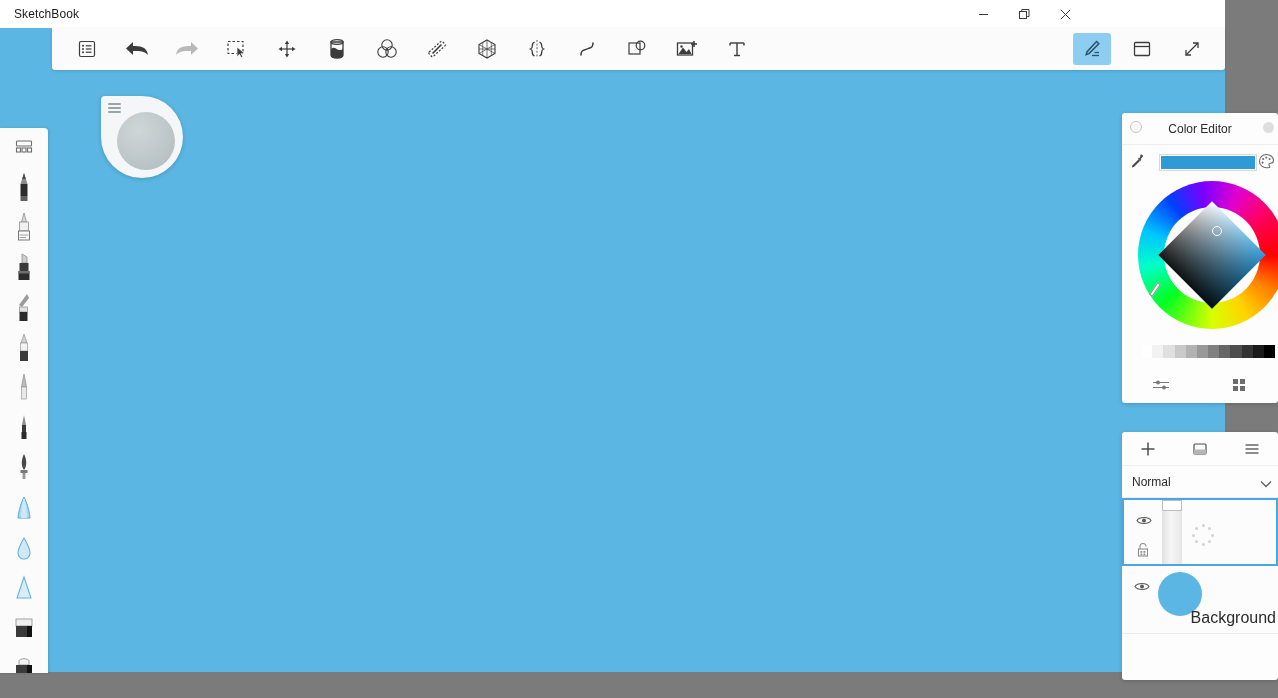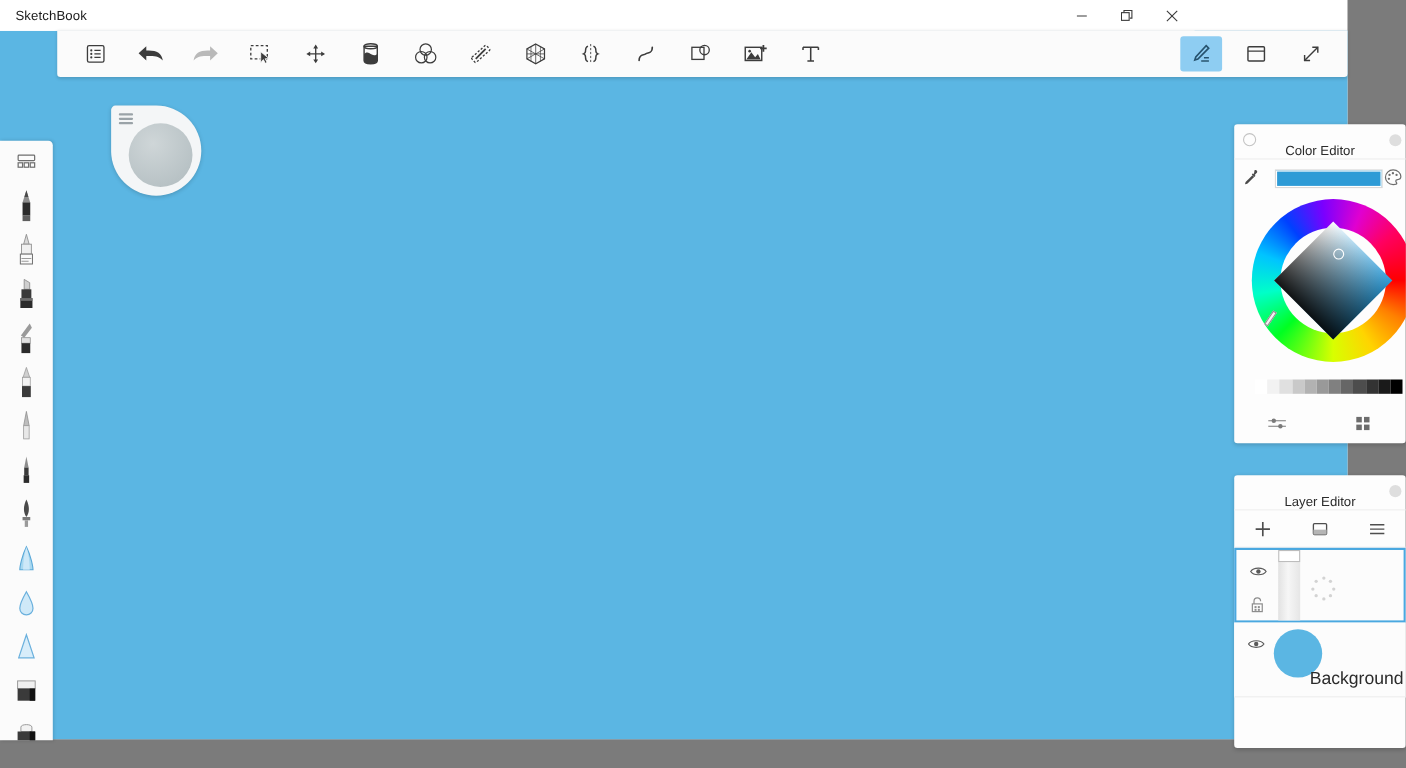--- a/index.html
+++ b/index.html
@@ -117,21 +117,21 @@
   .panel {
     position: absolute; left: 1122px;
     width: 156px;
     background: #fdfdfd;
     box-shadow: 0 1px 4px rgba(0,0,0,.18);
     border-radius: 3px;
   }
   .panel-head {
     position: relative;
     height: 32px;
-    display: flex; align-items: flex-end; justify-content: center;
+    display: flex; align-items: center; justify-content: center;
     border-bottom: 1px solid #eeeeee;
   }
   .panel-title { font-size: 12px; color: #2b2b2b; }
   .head-dot-left {
     position: absolute; left: 8px; top: 8px;
     width: 12px; height: 12px;
     border: 1.4px solid #c3c3c3; border-radius: 50%;
   }
   .head-dot-right {
     position: absolute; right: 4px; top: 9px;
@@ -636,24 +636,20 @@
           <rect x="2" y="2" width="5" height="5" fill="#6d6d6d"></rect>
           <rect x="9" y="2" width="5" height="5" fill="#6d6d6d"></rect>
           <rect x="2" y="9" width="5" height="5" fill="#6d6d6d"></rect>
           <rect x="9" y="9" width="5" height="5" fill="#6d6d6d"></rect>
         </svg>
       </div>
     </div>
   </div>
 
   <div class="panel" id="layer-editor">
-    <div class="panel-head">
-      <div class="panel-title">Layer Editor</div>
-      <div class="head-dot-right"></div>
-    </div>
 
     <div class="layer-tools">
       <div class="lt">
         <svg width="18" height="18" viewBox="0 0 18 18">
           <line x1="9" y1="2.5" x2="9" y2="15.5" stroke="currentColor" stroke-width="1.5"></line>
           <line x1="2.5" y1="9" x2="15.5" y2="9" stroke="currentColor" stroke-width="1.5"></line>
         </svg>
       </div>
       <div class="lt">
         <svg width="18" height="16" viewBox="0 0 18 16">
@@ -663,20 +659,28 @@
       </div>
       <div class="lt">
         <svg width="18" height="14" viewBox="0 0 18 14">
           <line x1="2.5" y1="3" x2="15.5" y2="3" stroke="currentColor" stroke-width="1.3"></line>
           <line x1="2.5" y1="7" x2="15.5" y2="7" stroke="currentColor" stroke-width="1.3"></line>
           <line x1="2.5" y1="11" x2="15.5" y2="11" stroke="currentColor" stroke-width="1.3"></line>
         </svg>
       </div>
     </div>
 
+    <div class="blend-row">
+      <div class="blend-label">Normal</div>
+      <div class="chevron">
+        <svg width="14" height="12" viewBox="0 0 14 12">
+          <polyline points="2,3.5 7,8.5 12,3.5" fill="none" stroke="currentColor" stroke-width="1.3"></polyline>
+        </svg>
+      </div>
+    </div>
 
     <div class="layer-row selected">
       <div class="eye">
         <svg width="16" height="11" viewBox="0 0 16 11">
           <path d="M1,5.5 C3.5,1.5 12.5,1.5 15,5.5 C12.5,9.5 3.5,9.5 1,5.5 Z" fill="none" stroke="currentColor" stroke-width="1.1"></path>
           <circle cx="8" cy="5.5" r="2" fill="currentColor"></circle>
         </svg>
       </div>
       <div class="lock">
         <svg width="14" height="16" viewBox="0 0 14 16">

